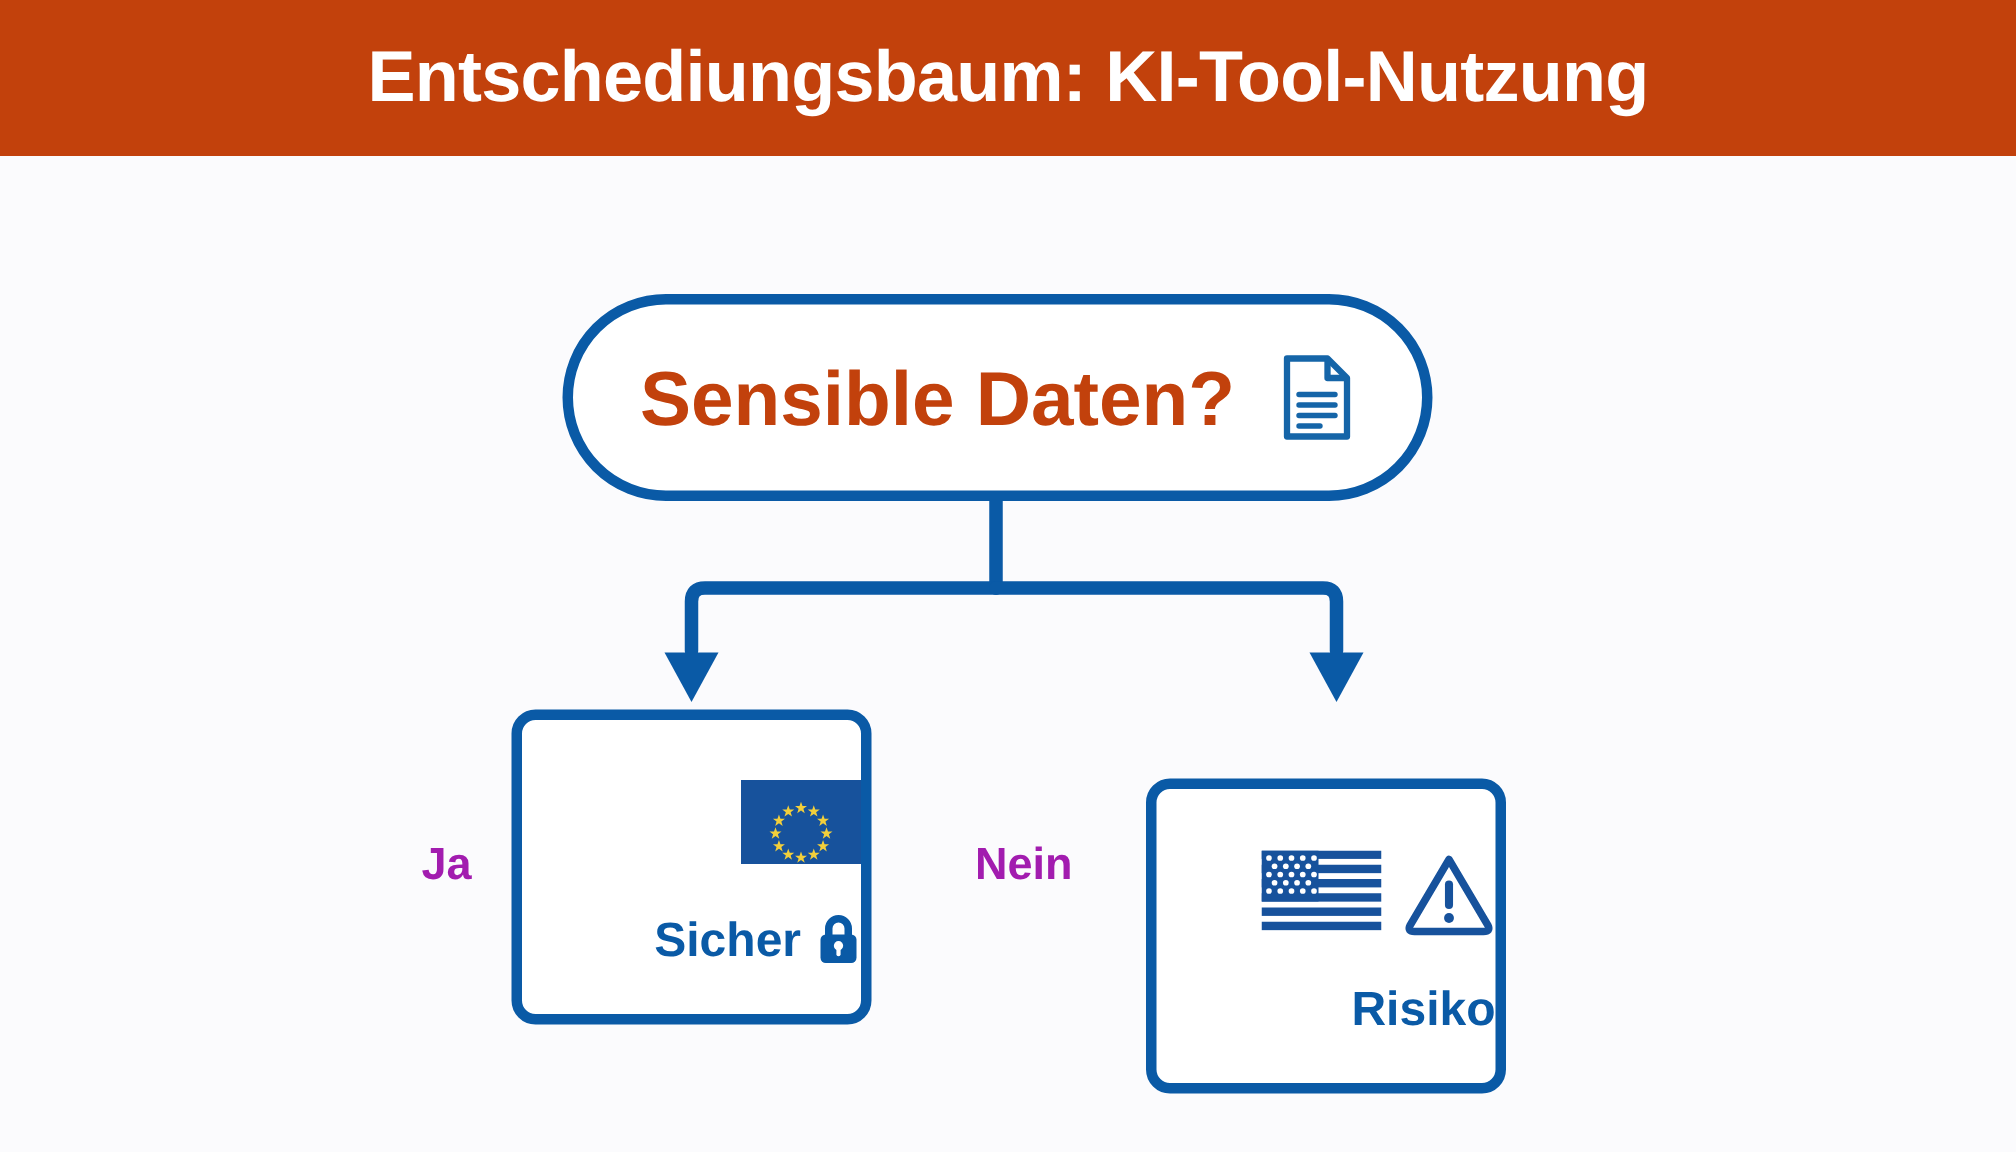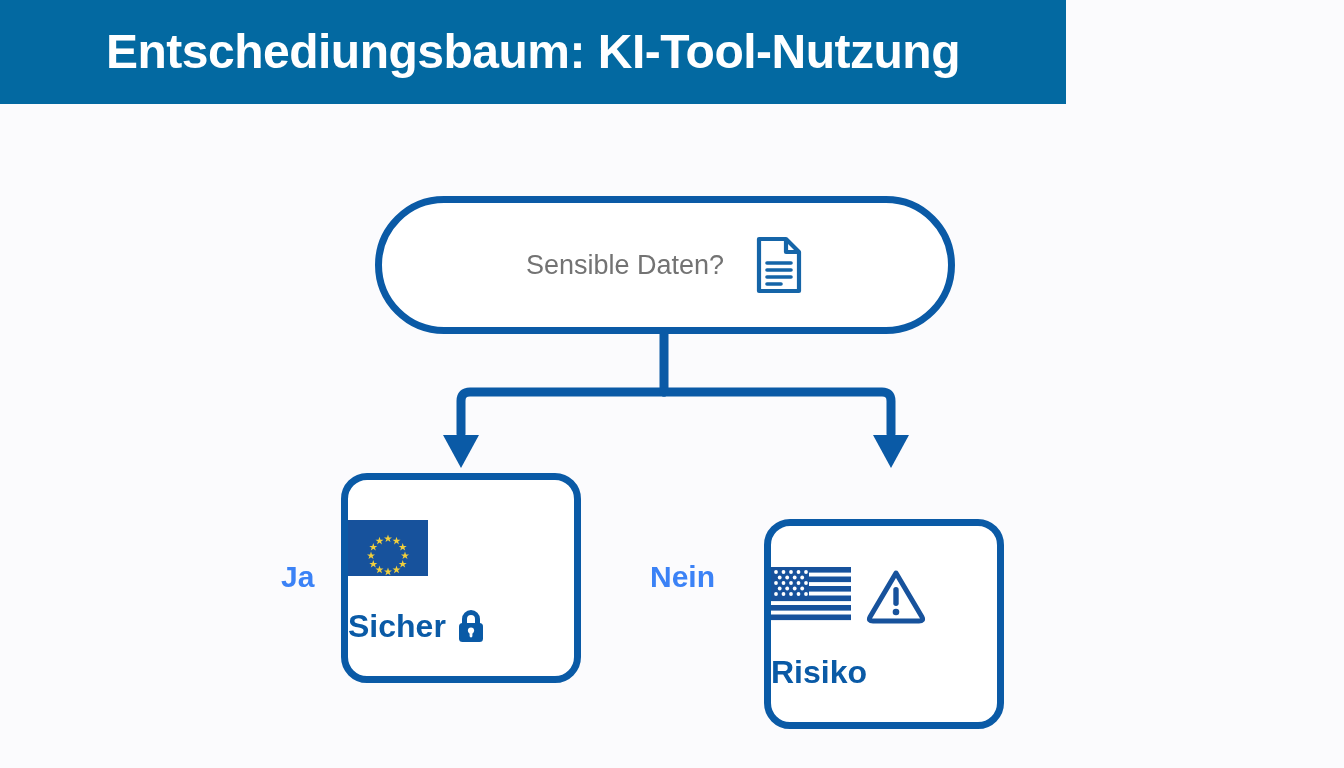--- a/index.html
+++ b/index.html
@@ -11,22 +11,22 @@
   }
   #canvas {
     position:relative;
     width:1344px; height:768px;
     background:#fbfbfd;
   }
 
   
   #header {
     position:absolute; left:0; top:0;
-    width:1066px; height:104px;
-    background:#0369a1;
+    width:1344px; height:104px;
+    background:#c2410c;
     display:flex; align-items:center; justify-content:center;
   }
   #header-title {
     color:#ffffff;
     font-size:48px;
     font-weight:bold;
     letter-spacing:-0.5px;
     white-space:nowrap;
     line-height:1;
   }
@@ -49,36 +49,36 @@
     position:absolute;
     left:375px; top:92px;
     width:580px; height:138px;
     border:7px solid #0a5aa6;
     border-radius:69px;
     background:#ffffff;
     display:flex; align-items:center; justify-content:center;
     gap:30px;
   }
   #root-label {
-    color:#737373;
-    font-size:27px;
-    font-weight:normal;
+    color:#c2410c;
+    font-size:51px;
+    font-weight:bold;
     line-height:1;
     white-space:nowrap;
   }
 
   
   .child-node {
     position:absolute;
     border:7px solid #0a5aa6;
-    border-radius:26px;
+    border-radius:16px;
     background:#ffffff;
     display:flex;
     flex-direction:column;
-    align-items:flex-start;
+    align-items:flex-end;
     justify-content:center;
   }
   #node-safe   { left:341px; top:369px; width:240px; height:210px; }
   #node-risk   { left:764px; top:369px; width:240px; height:210px;margin-top:46px; }
 
   .node-icons {
     display:flex; align-items:center; justify-content:center;
     gap:14px;
     height:72px;
   }
@@ -89,21 +89,21 @@
     color:#0a5aa6;
     font-size:32px;
     font-weight:bold;
     line-height:1;
     white-space:nowrap;
   }
 
   
   .branch-label {
     position:absolute;
-    color:#3b82f6;
+    color:#a21caf;
     font-size:30px;
     font-weight:bold;
     line-height:1;
     white-space:nowrap;
   }
   #label-yes { left:281px; top:458px; }
   #label-no  { left:650px; top:458px; }
 
   
   .eu-flag { display:block; }

